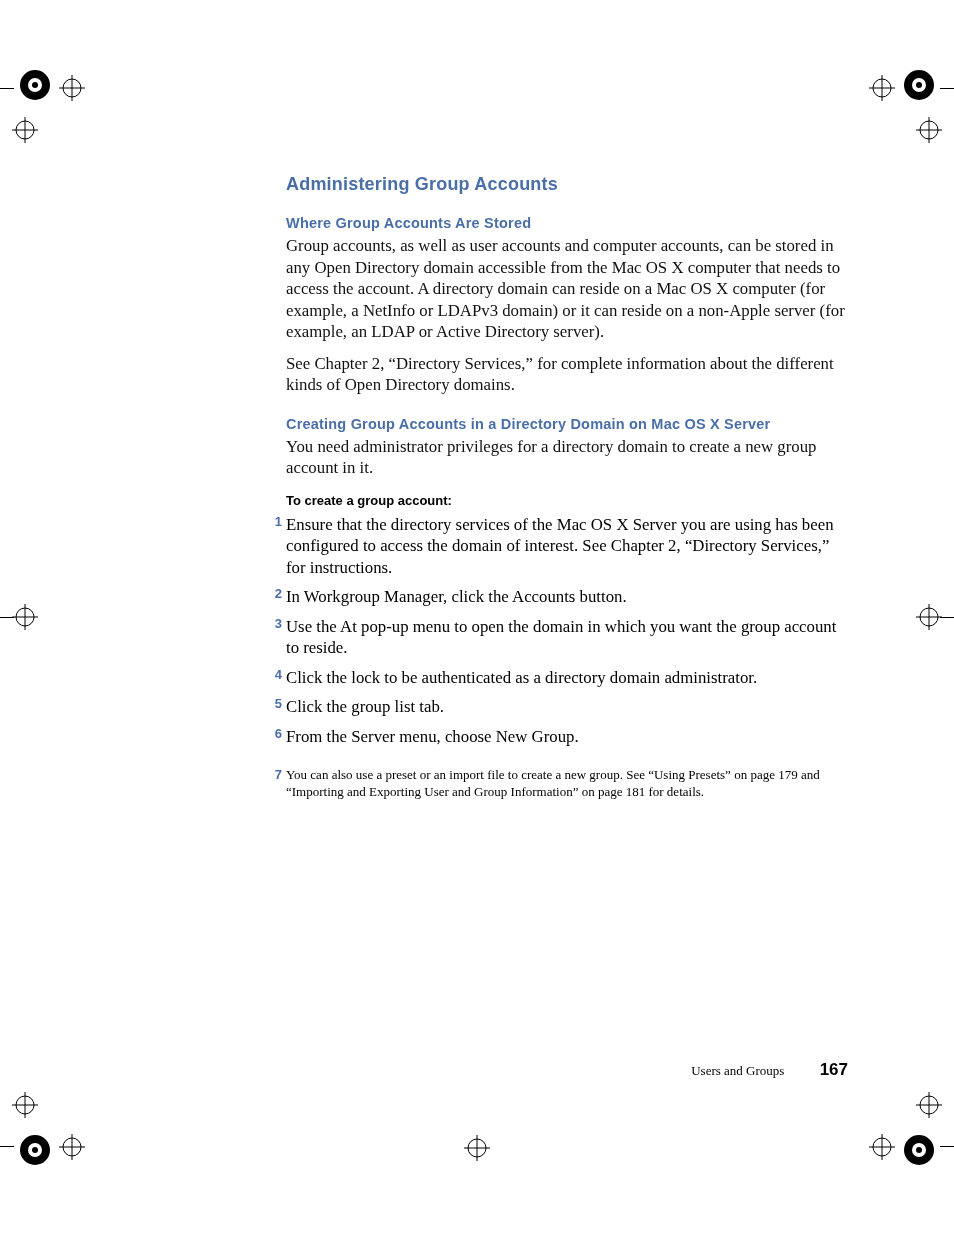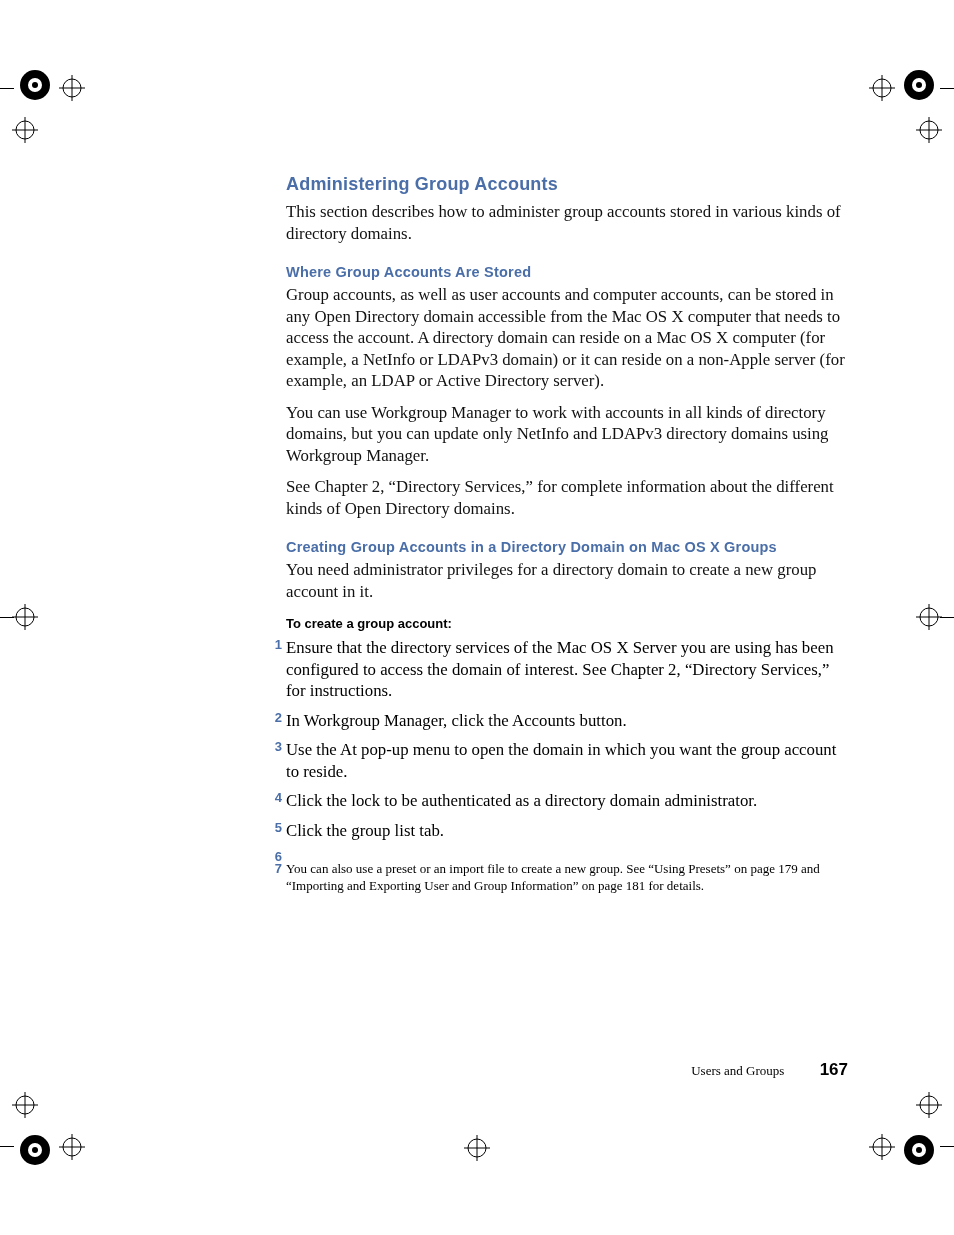--- a/index.html
+++ b/index.html
@@ -247,39 +247,37 @@
 
   <div class="hair h" style="left:0; top:88px; width:14px;"></div>
   <div class="hair h" style="right:0; top:88px; width:14px;"></div>
   <div class="hair h" style="left:0; top:617px; width:14px;"></div>
   <div class="hair h" style="right:0; top:617px; width:14px;"></div>
   <div class="hair h" style="left:0; bottom:88px; width:14px;"></div>
   <div class="hair h" style="right:0; bottom:88px; width:14px;"></div>
 
   <div class="content">
     <div class="h1">Administering Group Accounts</div>
-    <div class="para">This section describes how to administer group accounts stored in various kinds of directory domains.</div>
 
     <div class="h2">Where Group Accounts Are Stored</div>
     <div class="para">Group accounts, as well as user accounts and computer accounts, can be stored in any Open Directory domain accessible from the Mac OS X computer that needs to access the account. A directory domain can reside on a Mac OS X computer (for example, a NetInfo or LDAPv3 domain) or it can reside on a non-Apple server (for example, an LDAP or Active Directory server).</div>
-    <div class="para">You can use Workgroup Manager to work with accounts in all kinds of directory domains, but you can update only NetInfo and LDAPv3 directory domains using Workgroup Manager.</div>
     <div class="para">See Chapter 2, “Directory Services,” for complete information about the different kinds of Open Directory domains.</div>
 
-    <div class="h2">Creating Group Accounts in a Directory Domain on Mac OS X Groups</div>
+    <div class="h2">Creating Group Accounts in a Directory Domain on Mac OS X Server</div>
     <div class="para">You need administrator privileges for a directory domain to create a new group account in it.</div>
 
     <div class="h3">To create a group account:</div>
 
     <ol class="steps">
       <li><span class="num">1</span><span>Ensure that the directory services of the Mac OS X Server you are using has been configured to access the domain of interest. See Chapter 2, “Directory Services,” for instructions.</span></li>
       <li><span class="num">2</span><span>In Workgroup Manager, click the Accounts button.</span></li>
       <li><span class="num">3</span><span>Use the At pop-up menu to open the domain in which you want the group account to reside.</span></li>
       <li><span class="num">4</span><span>Click the lock to be authenticated as a directory domain administrator.</span></li>
       <li><span class="num">5</span><span>Click the group list tab.</span></li>
-      <li><span class="num">6</span></li>
+      <li><span class="num">6</span><span>From the Server menu, choose New Group.</span></li>
       <li><span class="num">7</span>
         <div class="step-followup">You can also use a preset or an import file to create a new group. See “Using Presets” on page 179 and “Importing and Exporting User and Group Information” on page 181 for details.</div>
       </li>
     </ol>
   </div>
 
   <div class="footer">
     <span>Users and Groups</span>
     <span class="pnum">167</span>
   </div>

